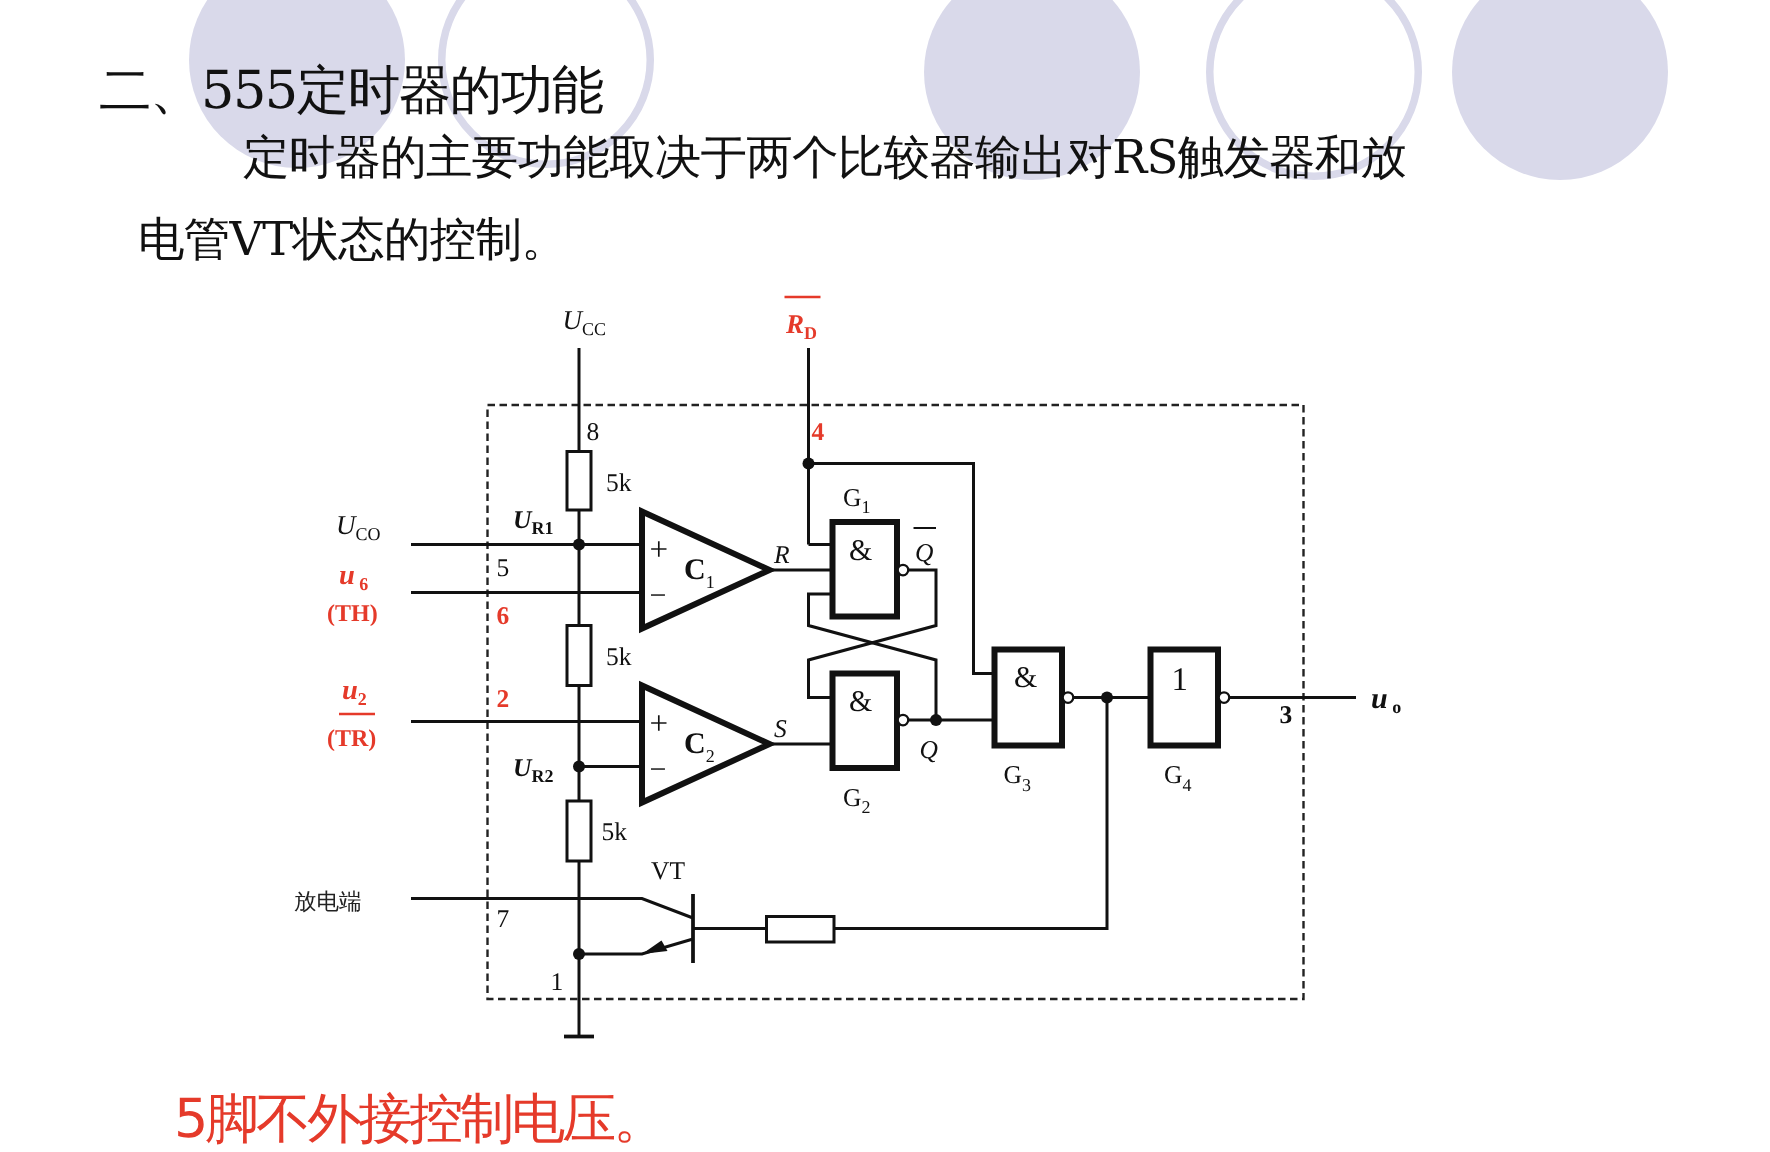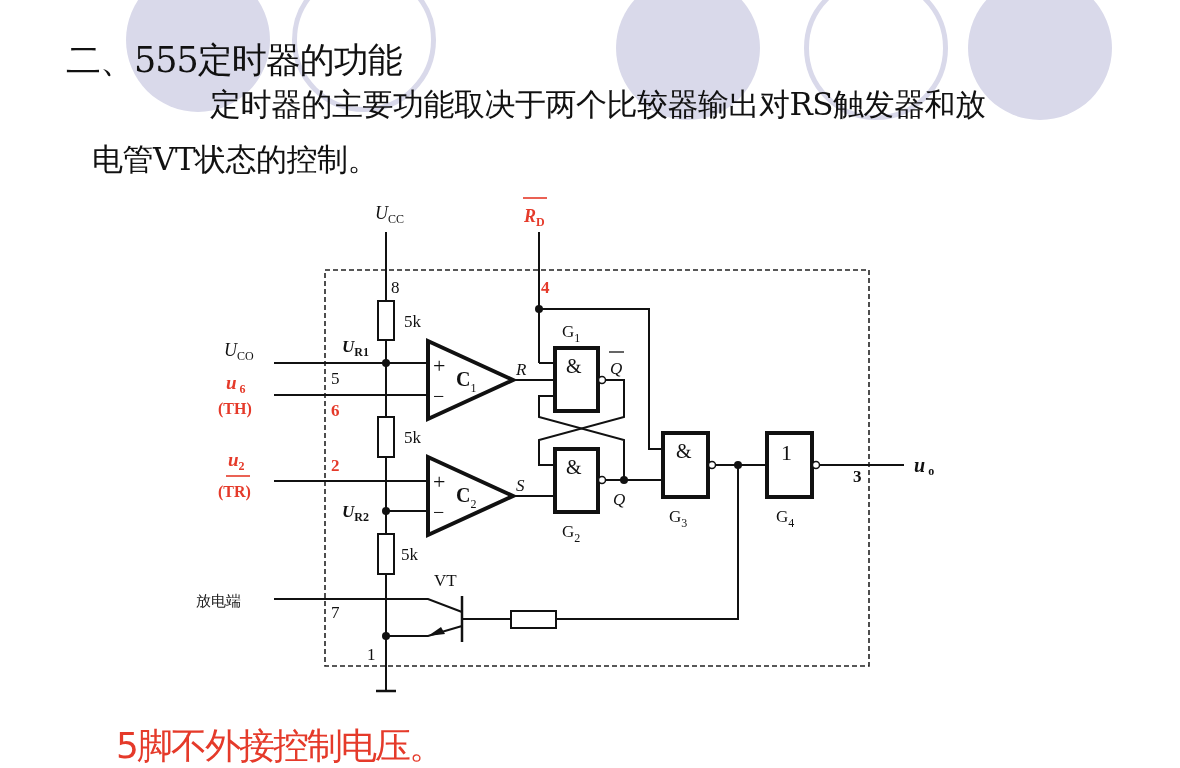--- a/index.html
+++ b/index.html
@@ -2,21 +2,21 @@
 <html><head>
 <meta charset="utf-8">
 <style>
   html, body { margin:0; padding:0; background:#ffffff; }
   body { width:1180px; height:768px; position:relative; overflow:hidden; font-family:"DejaVu Serif", serif; }
   .deco { position:absolute; border-radius:50%; width:144px; height:144px; box-sizing:border-box; }
   .deco.filled { background:#d9d9ea; }
   .deco.outline { border:5px solid #d9d9ea; background:transparent; }
   .txt { position:absolute; white-space:nowrap; color:#111; font-family:"DejaVu Serif", serif; }
   #title { left:66px; top:24px; font-size:35px; letter-spacing:-1px;margin-top:13px; }
-  #line1 { left:162px; top:84px; font-size:31px; letter-spacing:-0.5px;margin-left:48px; }
+  #line1 { left:162px; top:84px; font-size:31px; letter-spacing:-0.5px; }
   #line2 { left:92px; top:139px; font-size:31px; letter-spacing:-0.5px;text-align:right; }
   #note { left:116px; top:722px; font-size:36px; color:#e53a2a; font-family:"DejaVu Sans", sans-serif; letter-spacing:-2px; }
   svg#circuit { position:absolute; left:0; top:0; }
   .w { stroke:#111; stroke-width:2; fill:none; }
   .thick { stroke:#111; stroke-width:4; fill:#fff; }
   .dash { stroke:#222; stroke-width:1.6; fill:none; stroke-dasharray:5 3; }
   .dot { fill:#111; }
   .bub { fill:#fff; stroke:#111; stroke-width:1.5; }
   .lbl { font-family:"Liberation Serif", serif; font-size:17px; fill:#111; }
   .it { font-style:italic; }

